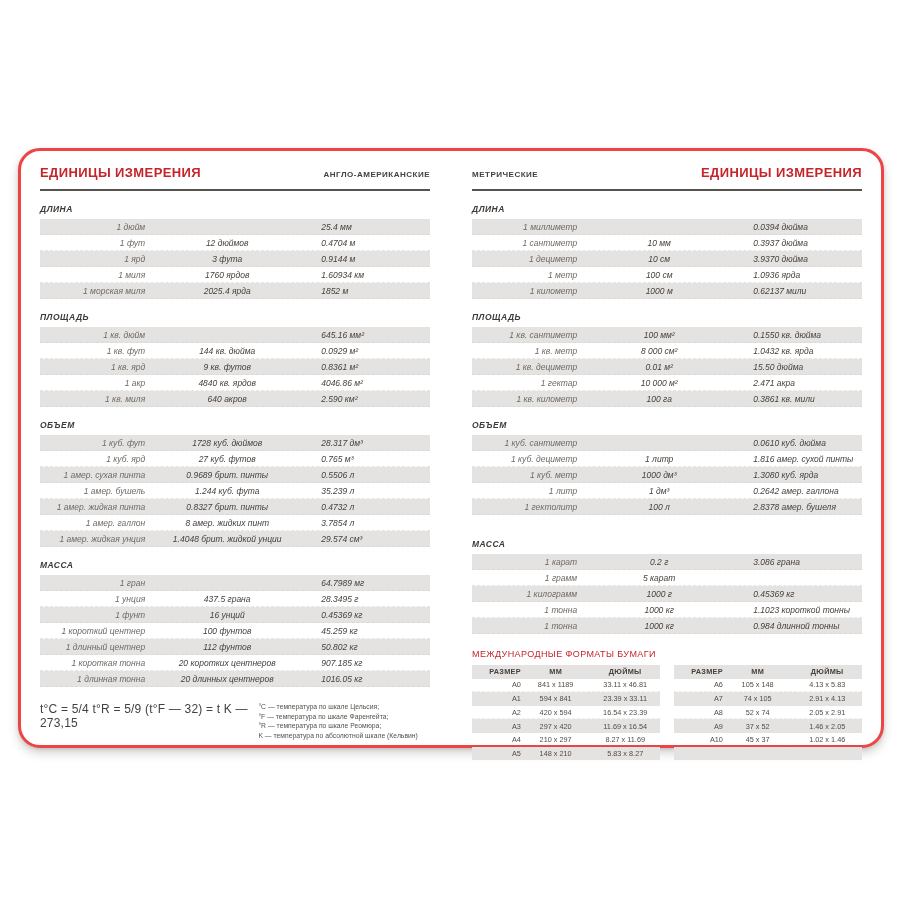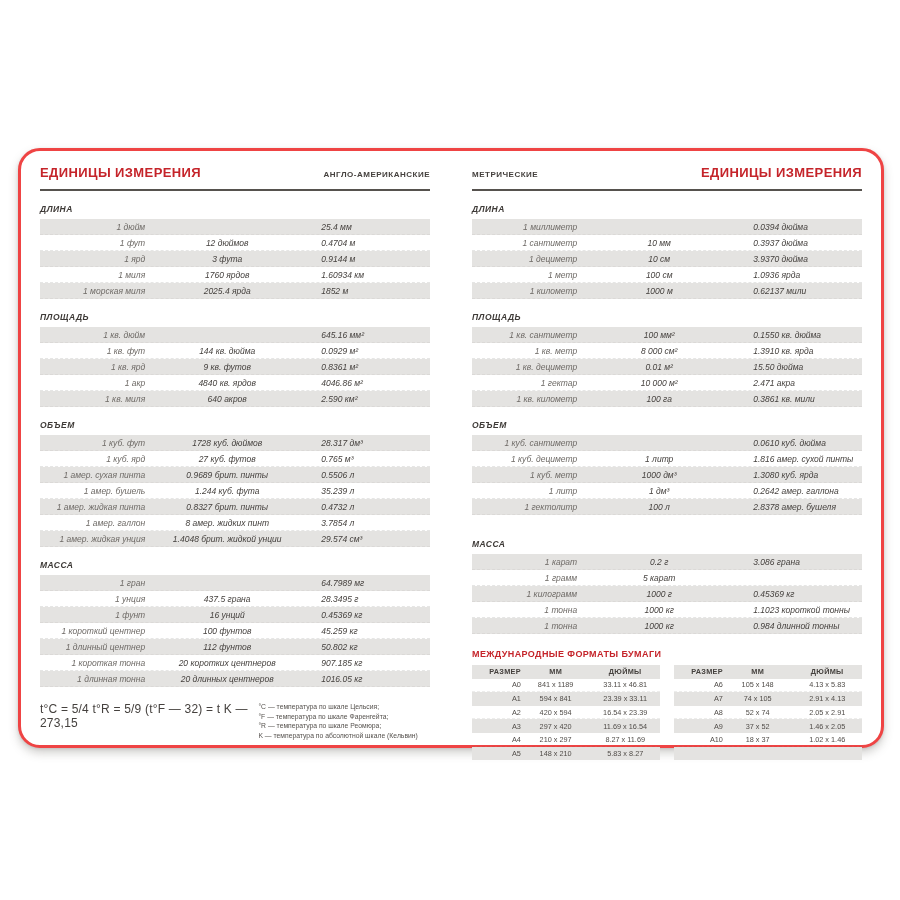--- a/index.html
+++ b/index.html
@@ -76,21 +76,21 @@
   .temp-legend { width: 44%; }
   .legend-line {
     font-size: 6.8px; color: #55514d; line-height: 9.5px; white-space: nowrap;
   }
 
   
   #right-sections .section:nth-child(4) { margin-top: 24px; }
 
   .paper-block { margin-top: 15px; }
   .paper-title {
-    color: var(--accent); font-size: 9px; font-weight: bold;
+    color: var(--accent); font-size: 9px; font-weight: normal;
     letter-spacing: 0.4px; margin-bottom: 6px;
   }
   .paper-tables { display: flex; justify-content: space-between; }
   .paper-table { width: 188px; }
   .p-row {
     display: flex; align-items: center;
     height: 13.6px; box-sizing: border-box;
     font-size: 7.3px; color: #514d49;
     border-bottom: 1px dashed rgba(80,75,70,0.10);
   }
@@ -311,21 +311,21 @@
             <div class="sec-title">ПЛОЩАДЬ</div>
             <div class="unit-table">
               <div class="t-row alt">
                 <div class="c c1">1 кв. сантиметр</div>
                 <div class="c c2">100 мм²</div>
                 <div class="c c3">0.1550 кв. дюйма</div>
               </div>
               <div class="t-row">
                 <div class="c c1">1 кв. метр</div>
                 <div class="c c2">8 000 см²</div>
-                <div class="c c3">1.3910 кв. ярда</div>
+                <div class="c c3">1.0432 кв. ярда</div>
               </div>
               <div class="t-row alt">
                 <div class="c c1">1 кв. дециметр</div>
                 <div class="c c2">0.01 м²</div>
                 <div class="c c3">15.50 дюйма</div>
               </div>
               <div class="t-row">
                 <div class="c c1">1 гектар</div>
                 <div class="c c2">10 000 м²</div>
                 <div class="c c3">2.471 акра</div>
@@ -460,21 +460,21 @@
                 <div class="pc2">52 x 74</div>
                 <div class="pc3">2.05 x 2.91</div>
               </div>
               <div class="p-row alt">
                 <div class="pc1">A9</div>
                 <div class="pc2">37 x 52</div>
                 <div class="pc3">1.46 x 2.05</div>
               </div>
               <div class="p-row">
                 <div class="pc1">A10</div>
-                <div class="pc2">18 x 37</div>
+                <div class="pc2">45 x 37</div>
                 <div class="pc3">1.02 x 1.46</div>
               </div>
               <div class="p-row alt">
                 <div class="pc1"></div>
                 <div class="pc2"></div>
                 <div class="pc3"></div>
               </div>
             </div>
           </div>
       </div>

